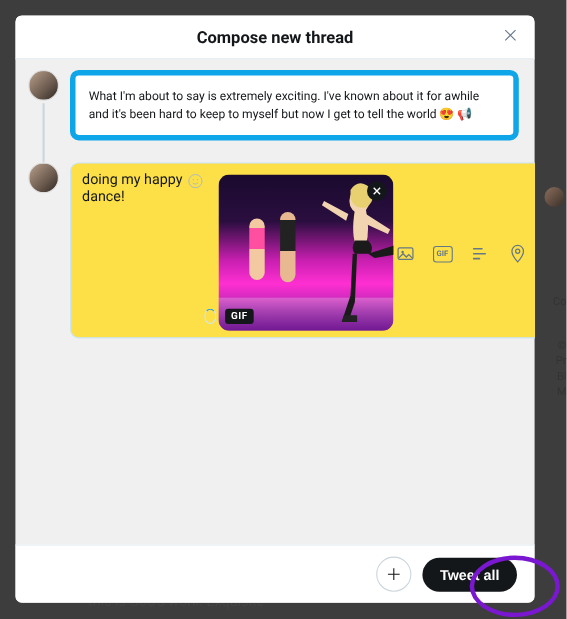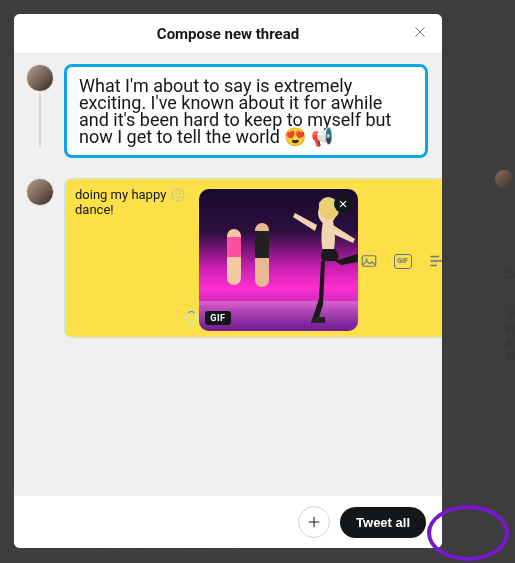--- a/index.html
+++ b/index.html
@@ -36,21 +36,21 @@
       position: absolute;
       right: 0;
       color: #333;
       font-size: 10px;
       line-height: 14px;
     }
     .modal {
       position: absolute;
       top: 14px;
       left: 14px;
-      width: 428px;
+      width: 472px;
       height: 534px;
       background: #f0f0f0;
       border-radius: 6px;
       display: flex;
       flex-direction: column;
       overflow: hidden;
     }
     .modal-header {
       background: #fff;
       border-bottom: 1px solid #e1e8ed;
@@ -95,24 +95,24 @@
     .thread-line {
       position: absolute;
       left: 13px;
       width: 2px;
       background: #ccd6dd;
       border-radius: 2px;
     }
     .bubble {
       margin-left: 10px;
       background: #fff;
-      border: 3px solid #0ea5e9;
+      border: 5px solid #0ea5e9;
       border-radius: 8px;
       padding: 10px 12px;
-      font-size: 18px;
+      font-size: 11px;
       line-height: 17px;
       color: #14171a;
       flex: 1;
     }
     .composer-card {
       margin-left: 10px;
       background: #fde047;
       border: 1px solid #c9e4f7;
       border-radius: 8px;
       padding: 8px 10px 6px 10px;

